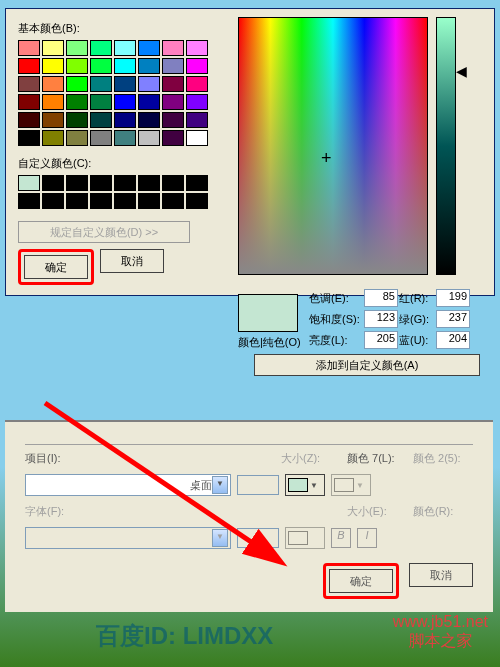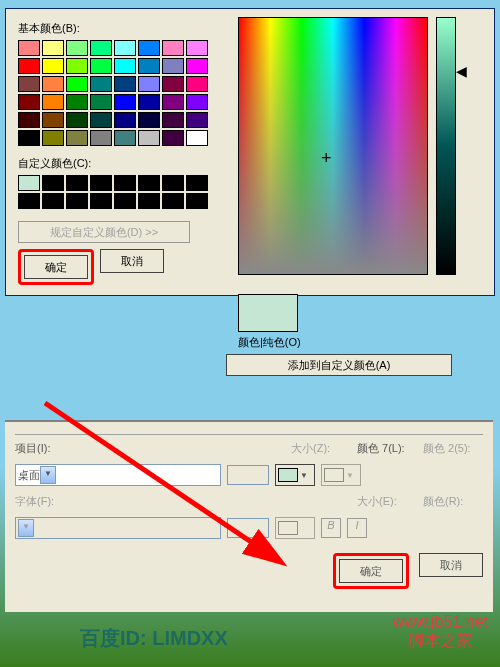--- a/index.html
+++ b/index.html
@@ -21,38 +21,38 @@
 .hl{border:3px solid red;padding:3px;border-radius:4px}
 .right-pane{position:absolute;left:232px;top:8px}
 .colorfield{width:188px;height:256px;border:1px solid #000;position:relative;background:linear-gradient(to bottom,transparent,#888),linear-gradient(to right,red,yellow,lime,cyan,blue,magenta,red)}
 .cross{position:absolute;left:82px;top:130px;font-size:18px;color:#000}
 .lum{position:absolute;left:430px;top:8px;width:18px;height:256px;border:1px solid #000;background:linear-gradient(to bottom,#99FFCB 0%,#055 50%,#000 100%)}
 .lumptr{position:absolute;left:450px;top:54px;font-size:14px}
 .cprev{position:absolute;left:232px;top:285px;width:58px;height:36px;border:1px solid #000;background:#C4E6D2}
 .cprev-lbl{position:absolute;left:232px;top:326px;font-size:11px}
 .hsl-grid{position:absolute;left:303px;top:280px;display:grid;grid-template-columns:52px 32px 34px 32px;row-gap:3px;column-gap:3px;align-items:center;font-size:11px}
 .spin{width:30px;height:16px;border:1px solid #7F9DB9;background:#fff;text-align:right;padding-right:2px}
-.addbtn{position:absolute;left:220px;top:345px;width:224px;height:20px;border:1px solid #404040;background:#ECE9D8;text-align:center;line-height:20px}
+.addbtn{position:absolute;left:248px;top:345px;width:224px;height:20px;border:1px solid #404040;background:#ECE9D8;text-align:center;line-height:20px}
 
 .dlg2{position:absolute;left:5px;top:420px;width:488px;height:190px;background:#ECE9D8;border-top:2px solid #808080}
-.d2{padding:10px;position:relative;color:#555}
+.d2{padding:20px;position:relative;color:#555}
 .d2row{display:flex;align-items:center;gap:6px;margin-bottom:8px}
 .d2lbl{width:60px}
 .dis{color:#A0A0A0}
-.combo{border:1px solid #7F9DB9;background:#fff;height:20px;display:flex;align-items:center;justify-content:flex-start;padding:0 2px}
+.combo{border:1px solid #7F9DB9;background:#fff;height:20px;display:flex;align-items:center;justify-content:flex-end;padding:0 2px}
 .combo.dis{background:#ECE9D8;color:#A0A0A0}
 .dd{width:14px;height:16px;background:linear-gradient(#D4E5FF,#94BDF2);border:1px solid #7F9DB9;text-align:center;font-size:8px;line-height:14px}
 .spin2{width:40px;height:18px;border:1px solid #7F9DB9;background:#ECE9D8}
 .colbtn{width:38px;height:20px;border:1px solid #404040;background:#ECE9D8;display:flex;align-items:center}
 .colbtn .cbox{width:18px;height:12px;border:1px solid #000;margin-left:2px}
 .smbtn{width:18px;height:18px;border:1px solid #999;background:#ECE9D8;text-align:center;color:#999;font-style:italic}
 .hl2{border:3px solid red;padding:3px;border-radius:4px}
 .arrow{position:absolute;z-index:10;pointer-events:none}
 .sep{height:1px;background:#A0A0A0;margin:2px 0 6px}
-.watermark{position:absolute;left:80px;bottom:15px;color:#0B5E6F;font-size:20px;font-weight:bold;opacity:.7}
+.watermark{position:absolute;left:96px;bottom:15px;color:#0B5E6F;font-size:24px;font-weight:bold;opacity:.7}
 .site{position:absolute;right:12px;bottom:15px;color:#E04040;font-size:14px}
 </style>
 </head>
 <body>
 
 <div class="dlg">
   <div class="body1">
     <div class="sec-label">基本颜色(B):</div>
     <div class="basic-grid" id="basic-grid">
         <div class="sw" style="background: rgb(255, 128, 128);"></div>
@@ -133,20 +133,34 @@
 
     <div class="right-pane">
       <div class="colorfield">
         <div class="cross">+</div>
       </div>
     </div>
     <div class="lum"></div>
     <div class="lumptr">◀</div>
     <div class="cprev"></div>
     <div class="cprev-lbl">颜色|纯色(O)</div>
+    <div class="hsl-grid">
+      <span>色调(E):</span>
+        <div class="spin">85</div>
+      <span>红(R):</span>
+        <div class="spin">199</div>
+      <span>饱和度(S):</span>
+        <div class="spin">123</div>
+      <span>绿(G):</span>
+        <div class="spin">237</div>
+      <span>亮度(L):</span>
+        <div class="spin">205</div>
+      <span>蓝(U):</span>
+        <div class="spin">204</div>
+    </div>
     <div class="addbtn">添加到自定义颜色(A)</div>
   </div>
 </div>
 
 <div class="dlg2">
   <div class="d2">
     <div class="sep"></div>
     <div class="d2row">
       <span class="d2lbl">项目(I):</span>
       <span style="flex:1"></span>

